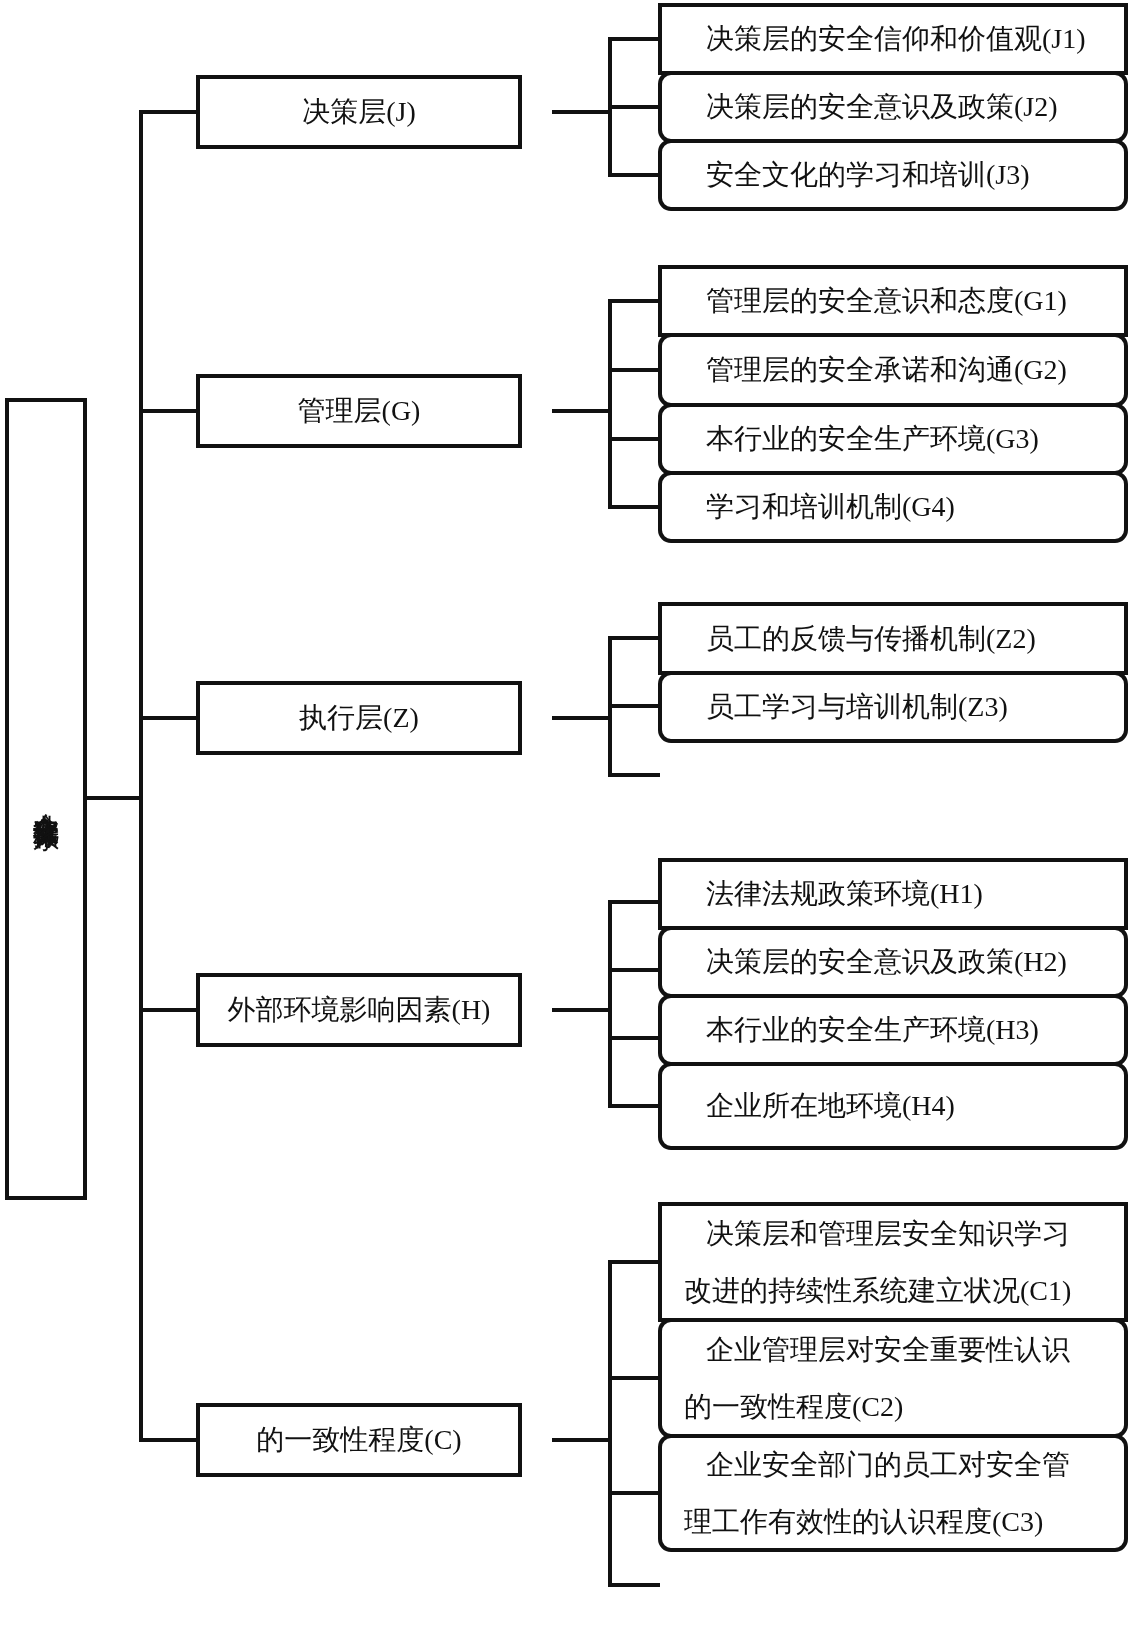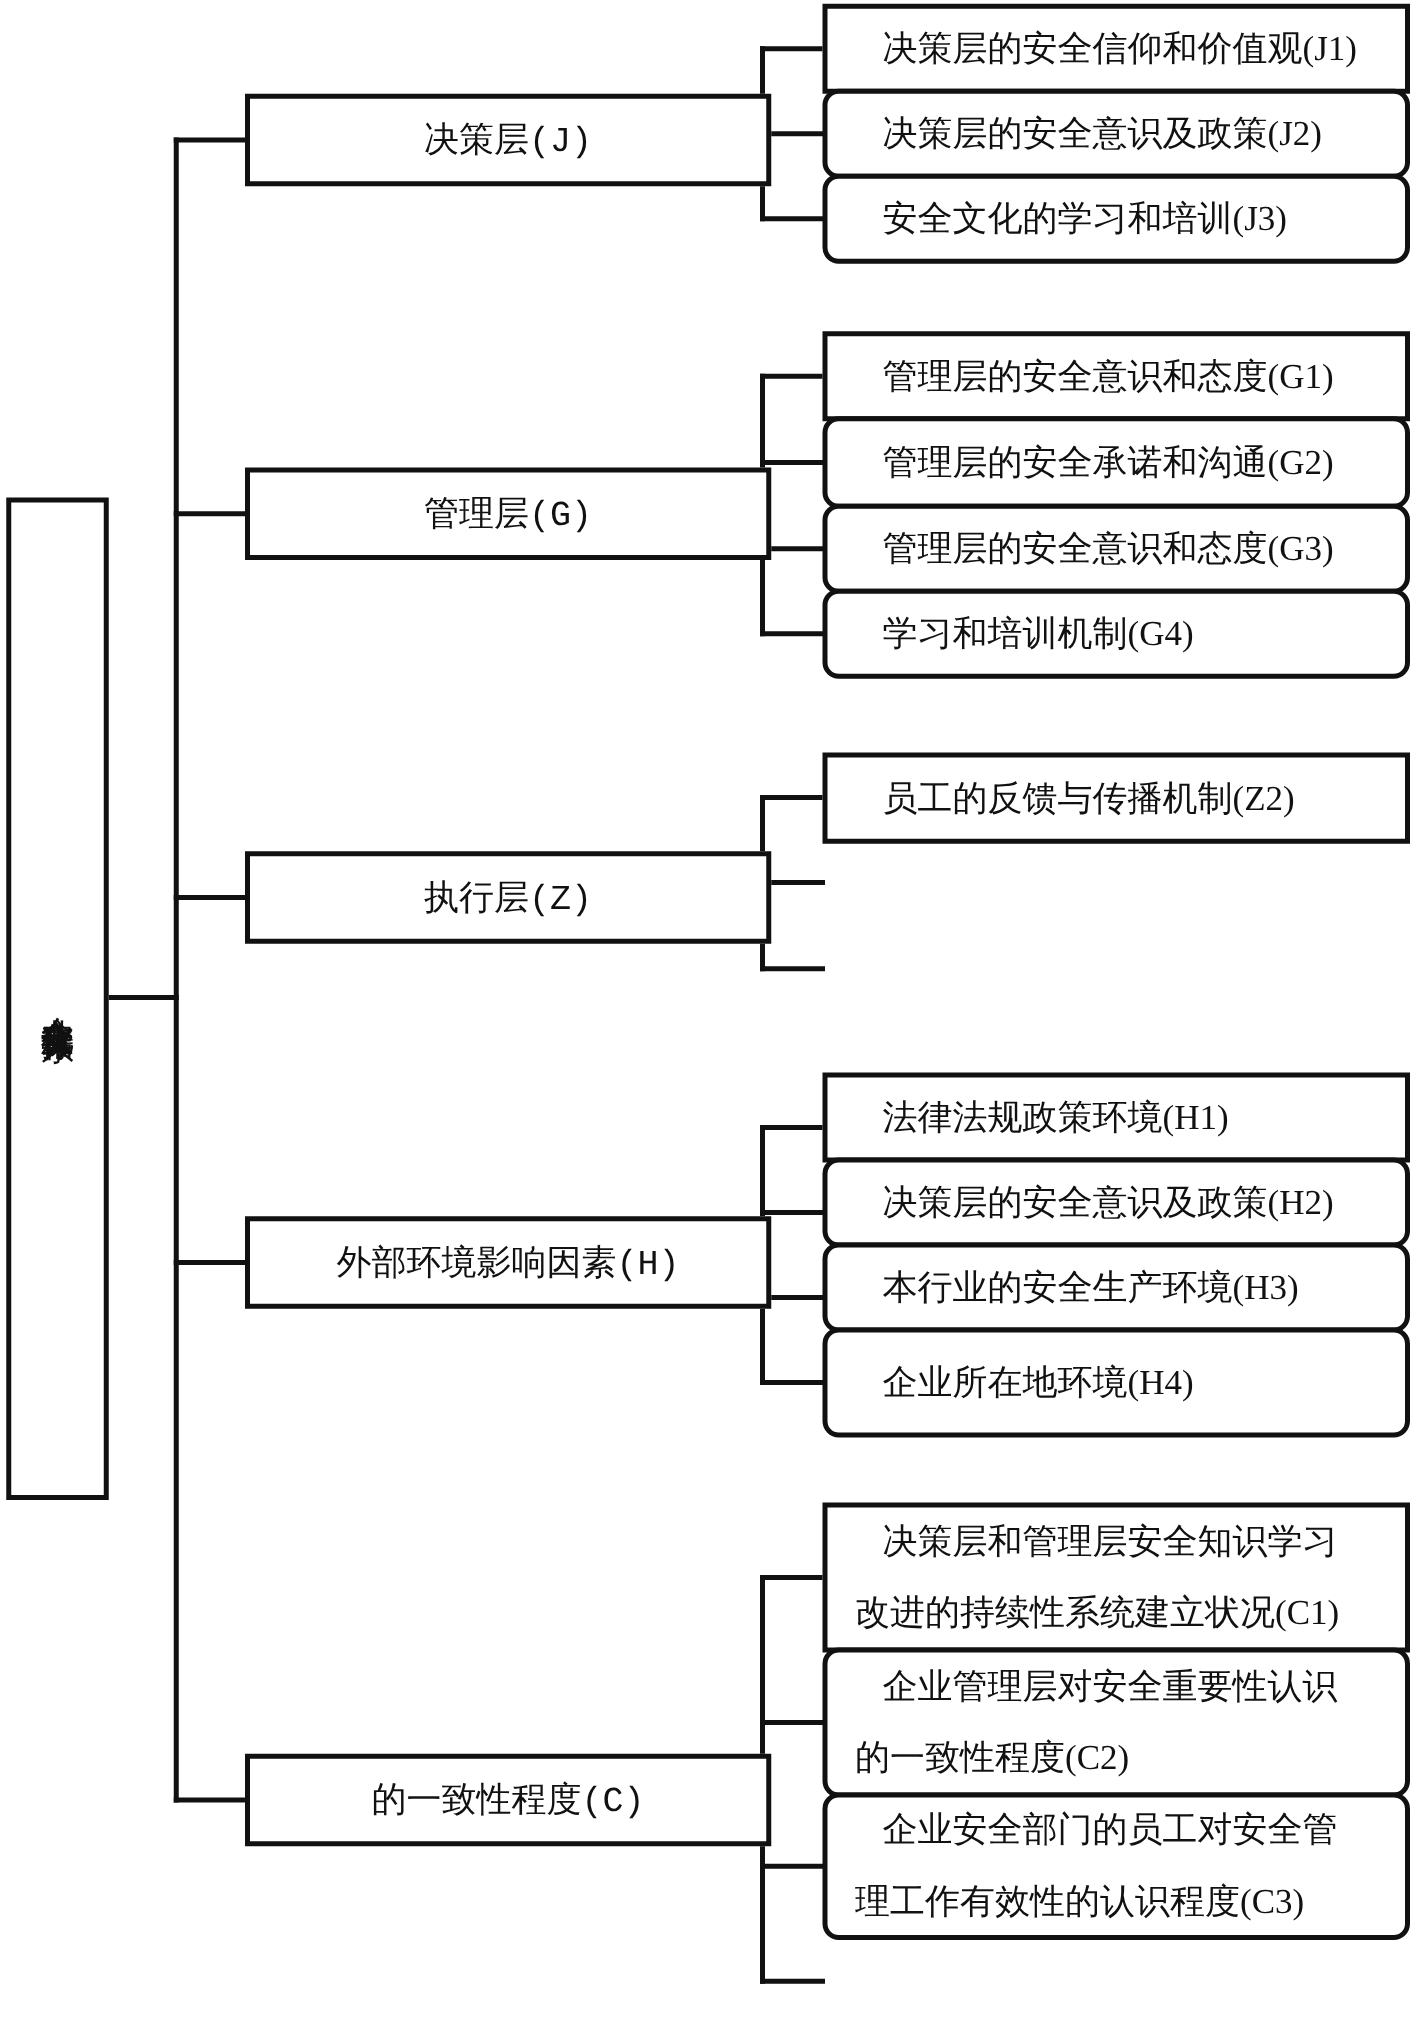--- a/index.html
+++ b/index.html
@@ -40,31 +40,30 @@
     text-orientation: upright;
     font-size: 26px;
     letter-spacing: 1px;
     background: #ffffff;
   }
 
   
   .midbox {
     position: absolute;
     left: 196px;
-    width: 421px;
+    width: 326px;
     height: 74px;
     border: 4px solid #111111;
     box-sizing: border-box;
     display: flex;
     align-items: center;
     justify-content: center;
     font-size: 28px;
     white-space: nowrap;
     background: #ffffff;
-    font-family: Liberation Mono, monospace;
   }
 
   
   .leafcol {
     position: absolute;
     left: 658px;
     width: 470px;
   }
   .leaf {
     border: 4px solid #111111;
@@ -142,26 +141,27 @@
 
   <div class="leafcol" style="top:3px">
     <div class="leaf" style="height:72px">决策层的安全信仰和价值观(J1)</div>
     <div class="leaf" style="height:72px">决策层的安全意识及政策(J2)</div>
     <div class="leaf" style="height:72px">安全文化的学习和培训(J3)</div>
   </div>
 
   <div class="leafcol" style="top:265px">
     <div class="leaf" style="height:72px">管理层的安全意识和态度(G1)</div>
     <div class="leaf" style="height:74px">管理层的安全承诺和沟通(G2)</div>
-    <div class="leaf" style="height:72px">管理层的安全意识和态度(G3)</div>
+    <div class="leaf" style="height:72px">本行业的安全生产环境(G3)</div>
     <div class="leaf" style="height:72px">学习和培训机制(G4)</div>
   </div>
 
   <div class="leafcol" style="top:602px">
     <div class="leaf" style="height:73px">员工的反馈与传播机制(Z2)</div>
+    <div class="leaf" style="height:72px">员工学习与培训机制(Z3)</div>
   </div>
 
   <div class="leafcol" style="top:858px">
     <div class="leaf" style="height:72px">法律法规政策环境(H1)</div>
     <div class="leaf" style="height:72px">决策层的安全意识及政策(H2)</div>
     <div class="leaf" style="height:72px">本行业的安全生产环境(H3)</div>
     <div class="leaf" style="height:88px">企业所在地环境(H4)</div>
   </div>
 
   <div class="leafcol" style="top:1202px">

